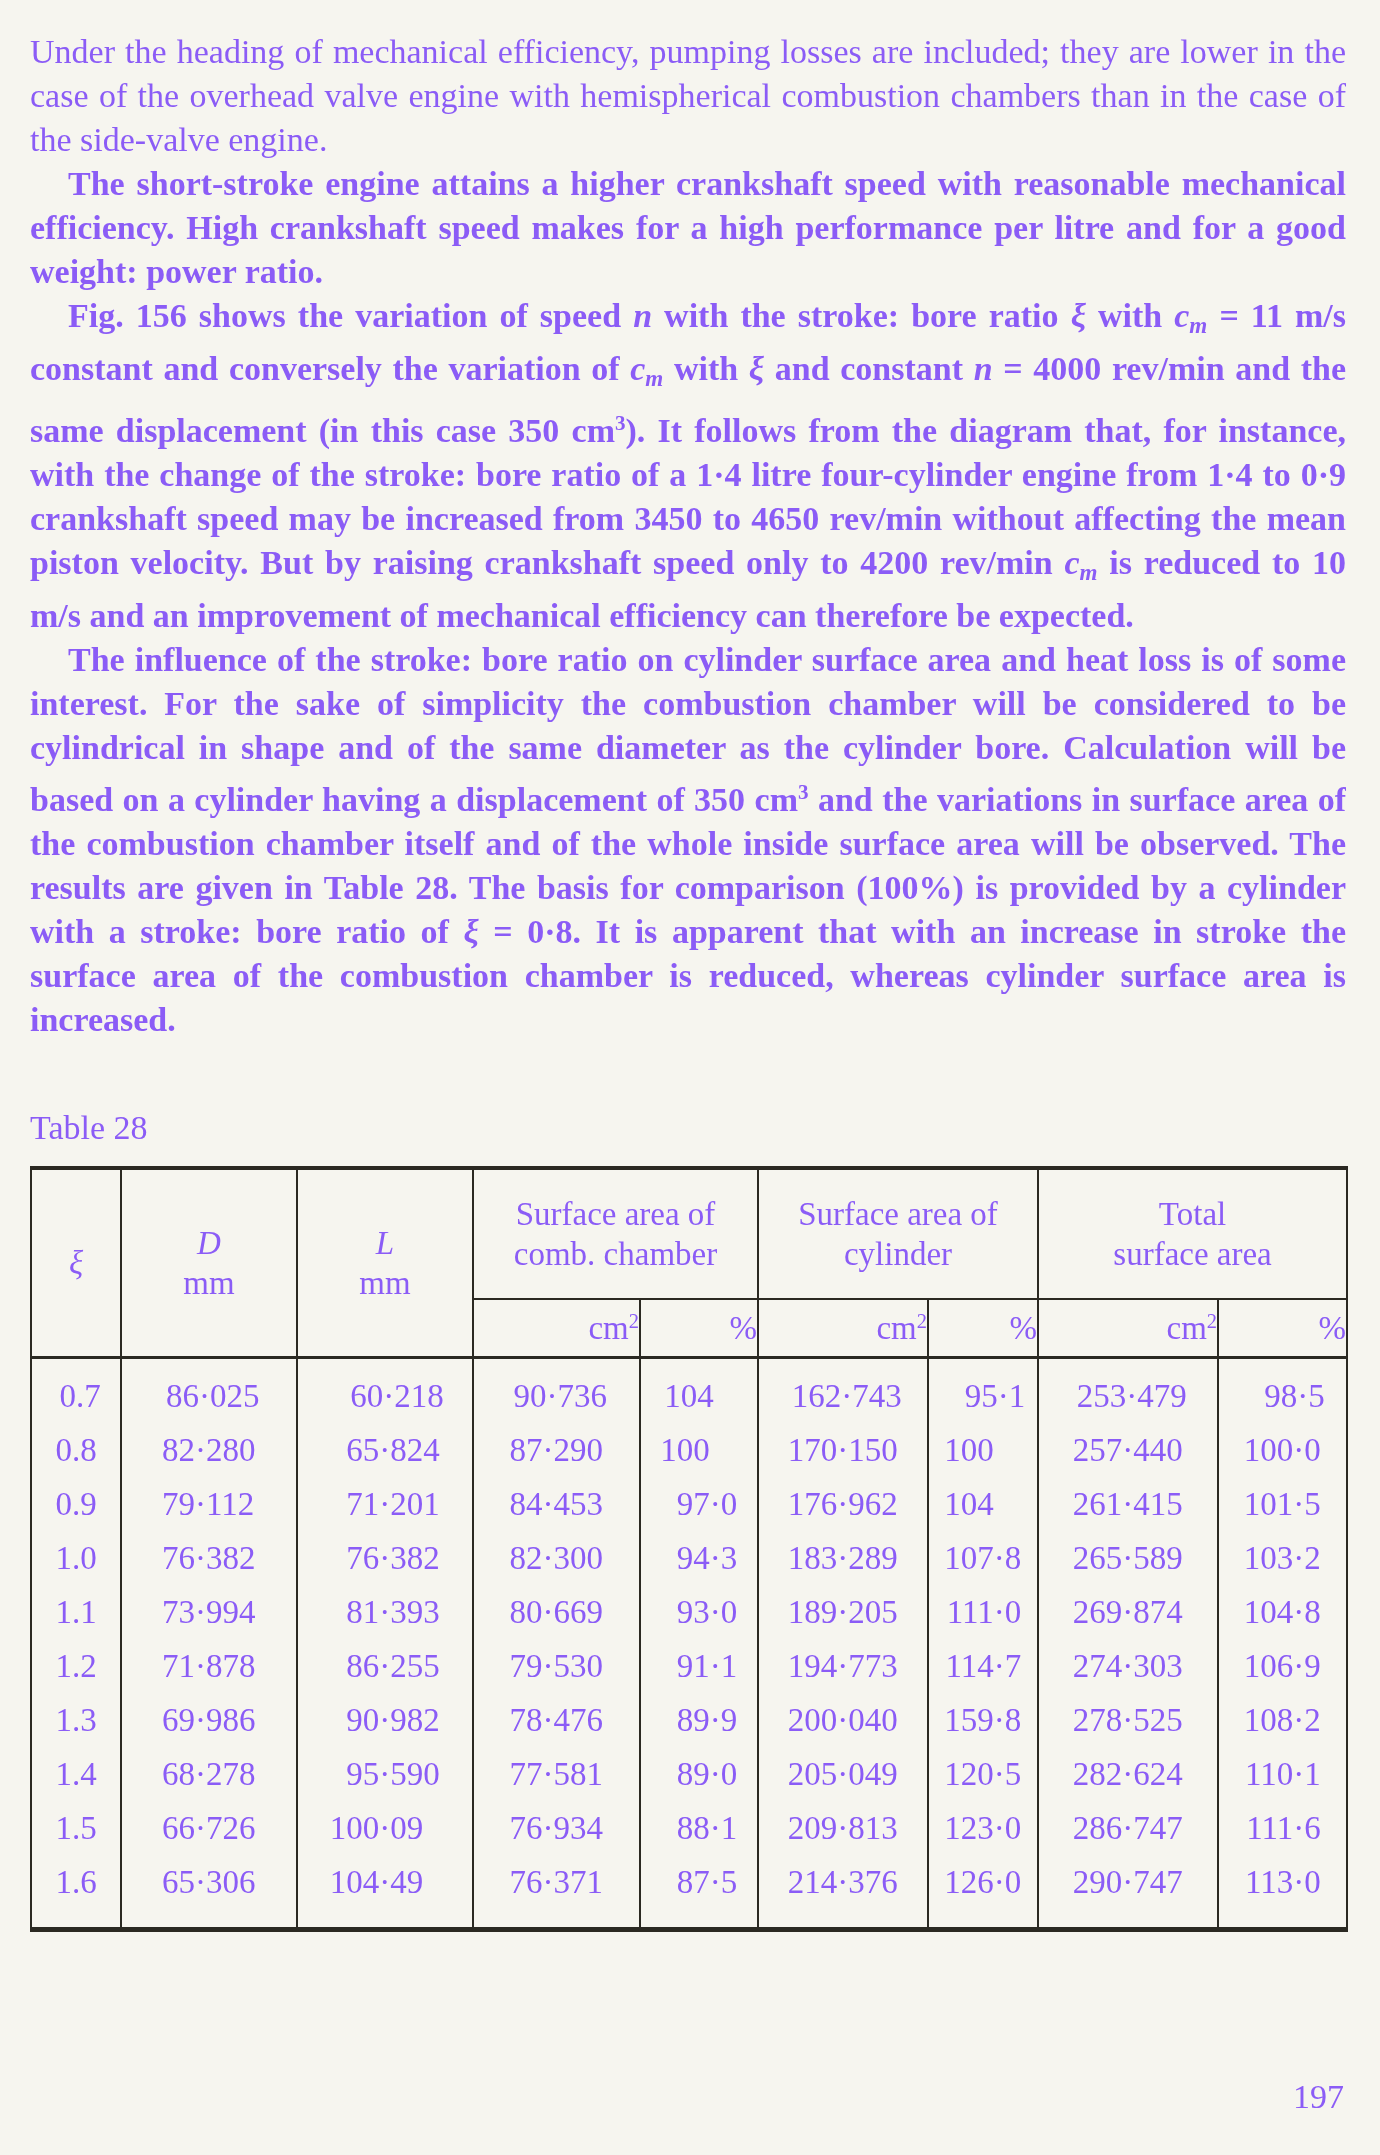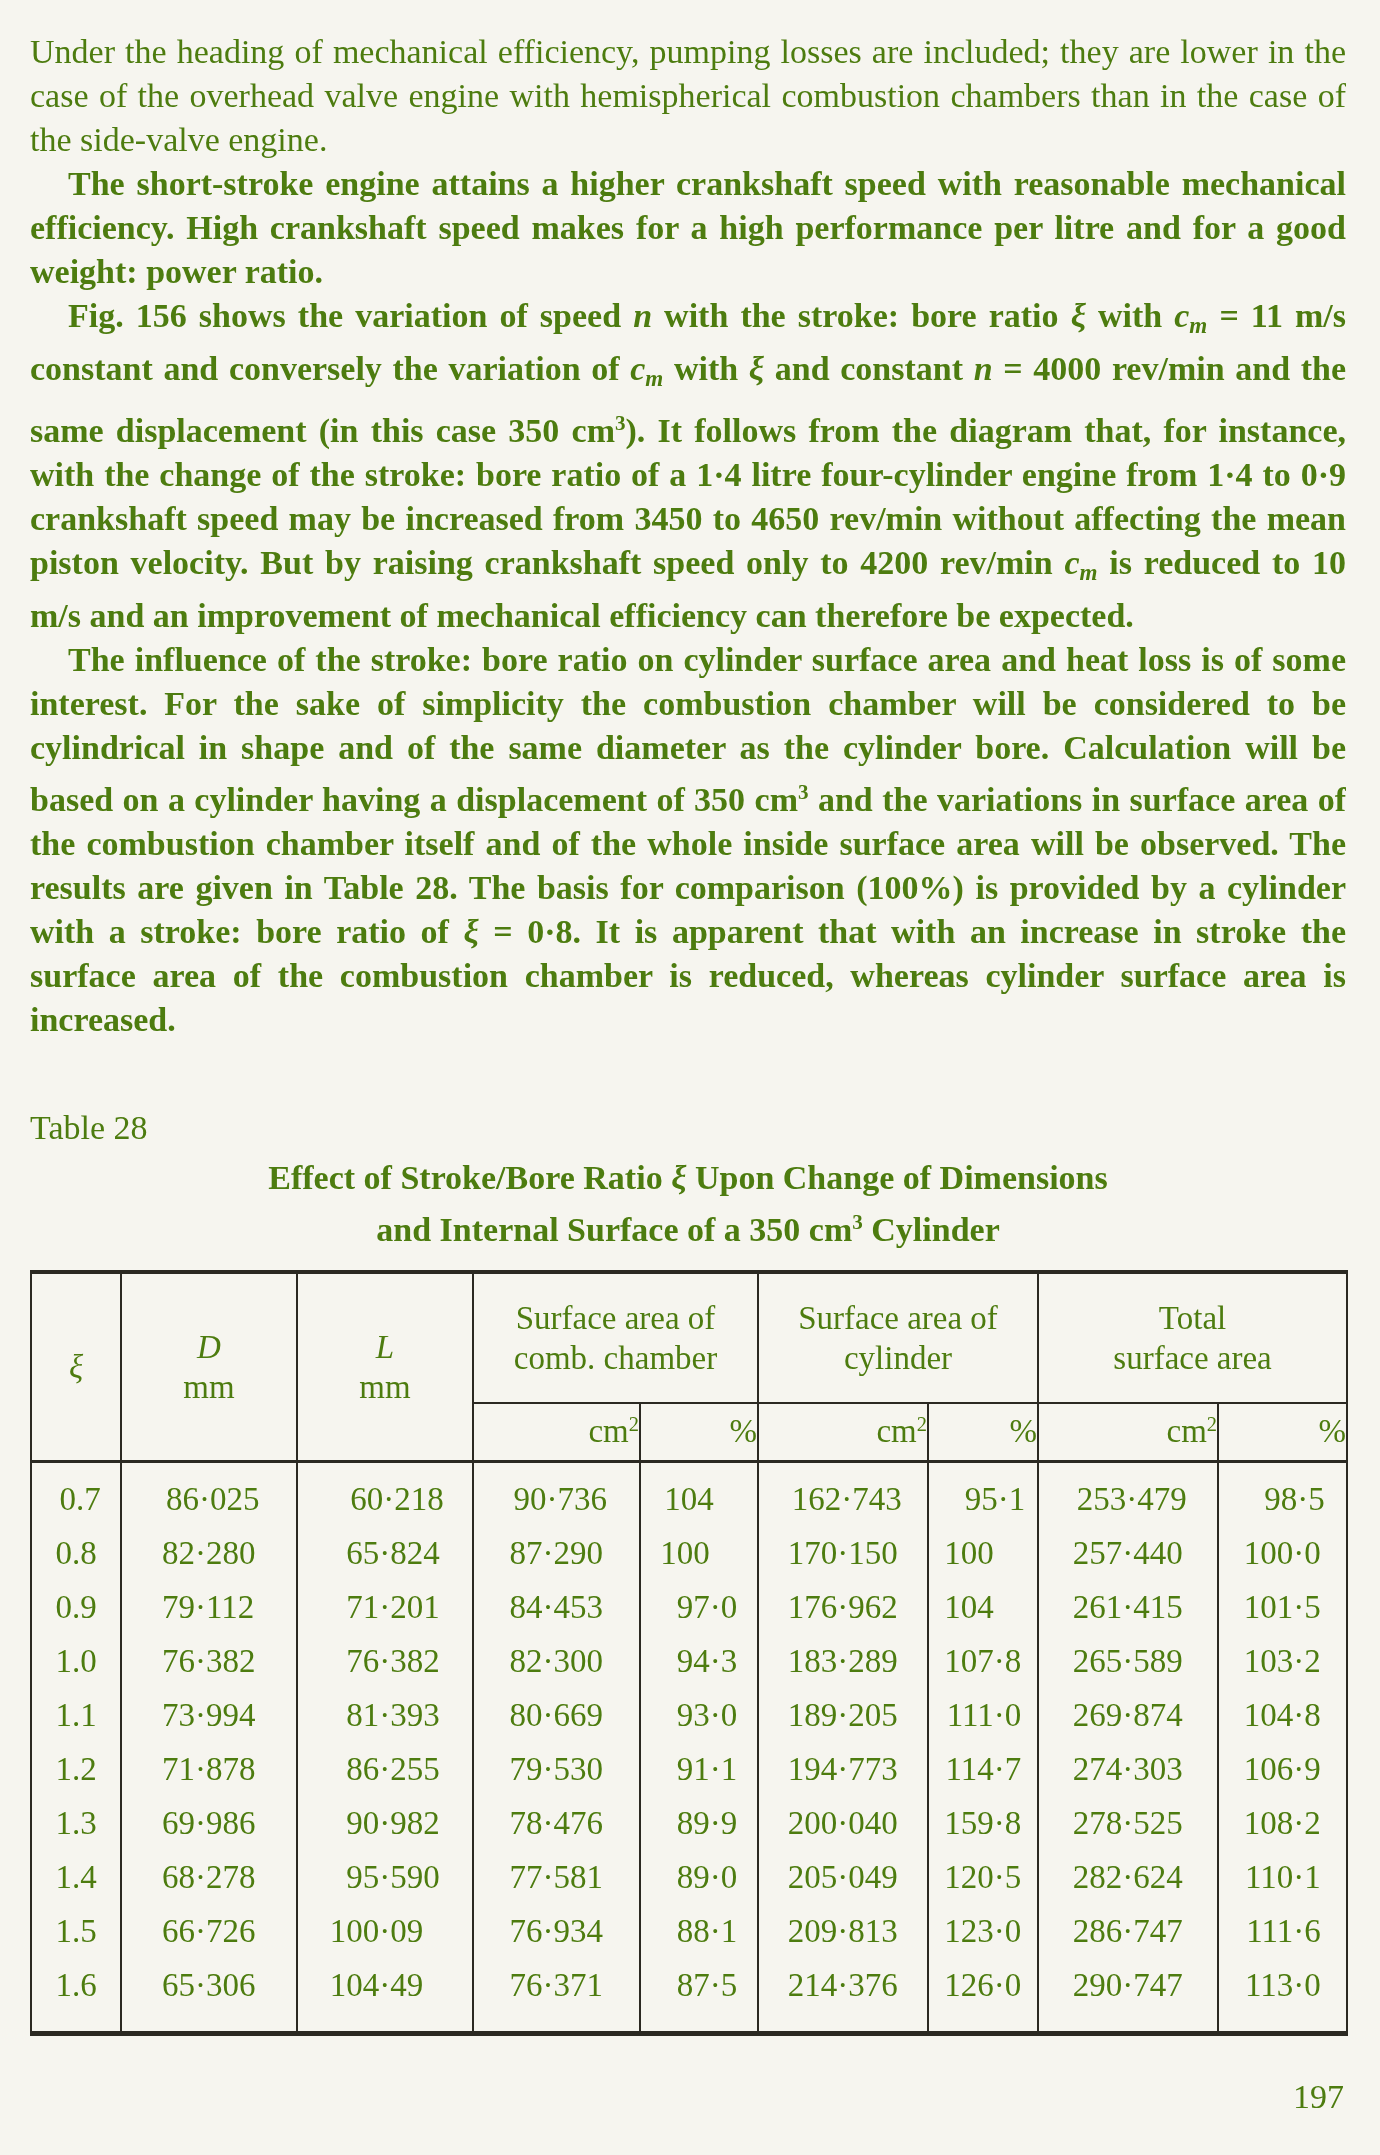--- a/index.html
+++ b/index.html
@@ -2,21 +2,21 @@
 <html><head>
 <meta charset="utf-8">
 <style>
   html,body{margin:0;padding:0;}
   body{background:#d8d6d0;}
   .page{
     width:1380px;height:2155px;
     background:#f6f5ef;
     position:relative;
     font-family:"Liberation Serif","DejaVu Serif",serif;
-    color:#4d7c0f;
+    color:#8b5cf6;
     overflow:hidden;
   }
   .content{padding:30px 34px 0 30px;}
   .body-text{
     font-size:34px;line-height:44px;
     text-align:justify;
     height:1064px;overflow:hidden;
   }
   .body-text p{margin:0;padding:0;}
   .body-text p.indent{text-indent:38px;font-weight:bold;}
@@ -70,24 +70,20 @@
 
     <div class="body-text">
       <p>Under the heading of mechanical efficiency, pumping losses are included; they are lower in the case of the overhead valve engine with hemispherical combustion chambers than in the case of the side-valve engine.</p>
       <p class="indent">The short-stroke engine attains a higher crankshaft speed with reasonable mechanical efficiency. High crankshaft speed makes for a high performance per litre and for a good weight: power ratio.</p>
       <p class="indent">Fig. 156 shows the variation of speed <span class="i">n</span> with the stroke: bore ratio <span class="i">ξ</span> with <span class="i">c</span><span class="isub">m</span> = 11 m/s constant and conversely the variation of <span class="i">c</span><span class="isub">m</span> with <span class="i">ξ</span> and constant <span class="i">n</span> = 4000 rev/min and the same displacement (in this case 350 cm<span class="sup">3</span>). It follows from the diagram that, for instance, with the change of the stroke: bore ratio of a 1·4 litre four-cylinder engine from 1·4 to 0·9 crankshaft speed may be increased from 3450 to 4650 rev/min without affecting the mean piston velocity. But by raising crankshaft speed only to 4200 rev/min <span class="i">c</span><span class="isub">m</span> is reduced to 10 m/s and an improvement of mechanical efficiency can therefore be expected.</p>
       <p class="indent">The influence of the stroke: bore ratio on cylinder surface area and heat loss is of some interest. For the sake of simplicity the combustion chamber will be considered to be cylindrical in shape and of the same diameter as the cylinder bore. Calculation will be based on a cylinder having a displacement of 350 cm<span class="sup">3</span> and the variations in surface area of the combustion chamber itself and of the whole inside surface area will be observed. The results are given in Table 28. The basis for comparison (100%) is provided by a cylinder with a stroke: bore ratio of <span class="i">ξ</span> = 0·8. It is apparent that with an increase in stroke the surface area of the combustion chamber is reduced, whereas cylinder surface area is increased.</p>
     </div>
 
     <div class="table-label">Table 28</div>
 
-    <div class="table-title">
-      <div>Effect of Stroke/Bore Ratio <span class="i">ξ</span> Upon Change of Dimensions</div>
-      <div>and Internal Surface of a 350 cm<span class="sup">3</span> Cylinder</div>
-    </div>
 
     <table class="data">
       <colgroup>
         <col style="width:90px">
           <col style="width:176px">
           <col style="width:176px">
         <col style="width:167px">
           <col style="width:118px">
         <col style="width:170px">
           <col style="width:110px">

